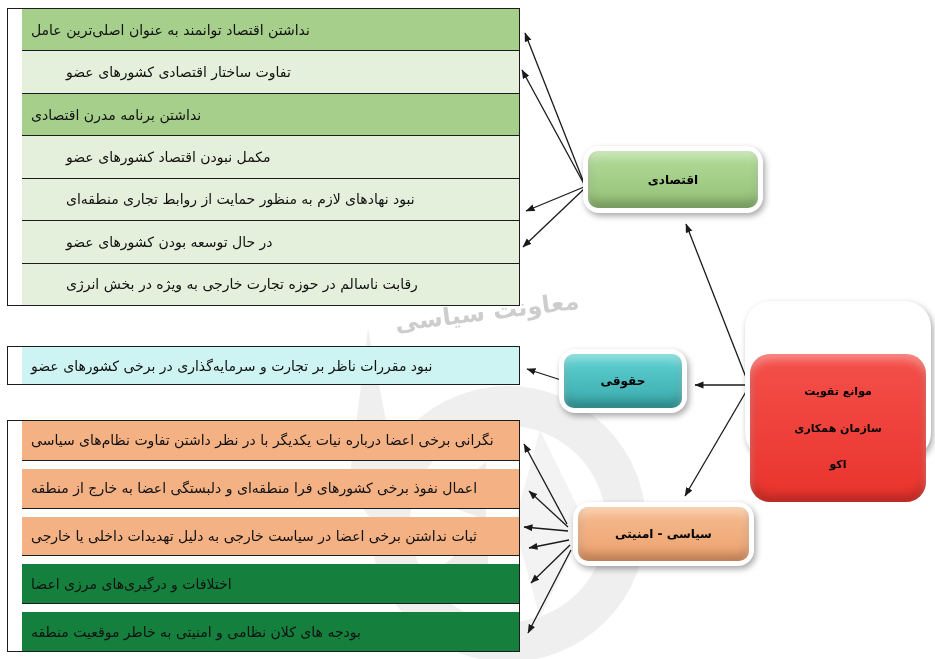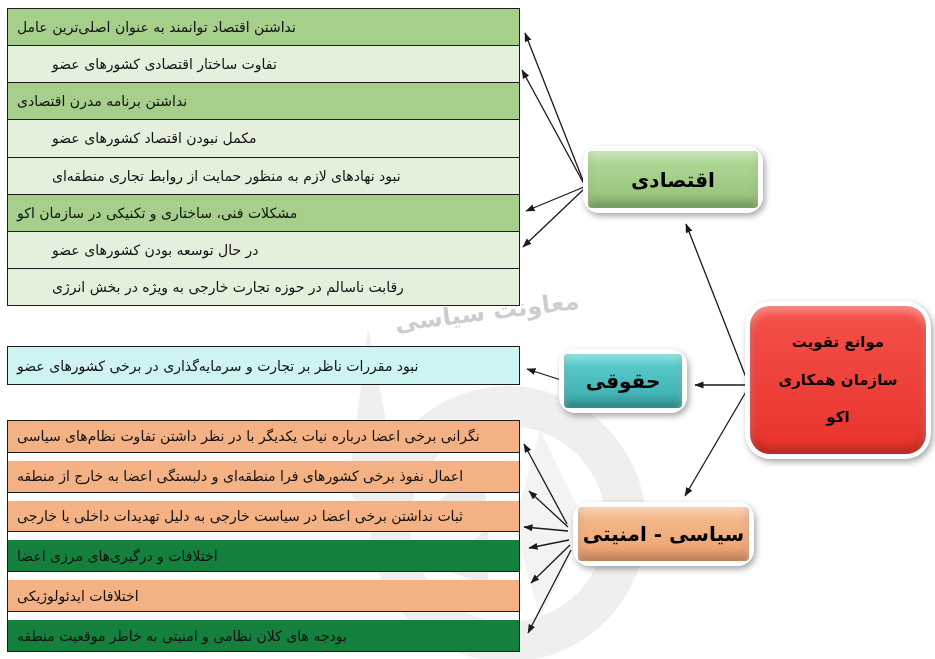--- a/index.html
+++ b/index.html
@@ -15,45 +15,45 @@
     text-align:center;direction:rtl;font-weight:bold;
   }
   
   .group{position:absolute;left:7px;width:513px;display:flex;flex-direction:column;
     border:1px solid #1c1c1c;box-sizing:border-box;z-index:2;}
   .g-economic{top:8px;height:298px;}
   .g-legal{top:346px;height:39px;}
   .g-political{top:420px;height:232px;gap:8px;}
   .row{flex:1;display:flex;align-items:center;justify-content:flex-end;
     border-bottom:1px solid #1c1c1c;box-sizing:border-box;
-    direction:rtl;text-align:center;padding:0 9px;font-size:14px;white-space:nowrap;}
+    direction:rtl;text-align:center;padding:0 9px;font-size:14px;white-space:nowrap;margin-left:14px;}
   .row:last-child{border-bottom:none;}
   .eco-d{background:#a5cf8b;}
   .eco-l{background:#e4f0db;padding-left:44px;}
   .leg-l{background:#cdf4f2;}
   .pol-d{background:#f4b183;}
   .pol-l{background:#15803d;}
   
   .arrows{position:absolute;inset:0;z-index:2;pointer-events:none;}
   
   .bubble{position:absolute;z-index:3;background:#fff;border-radius:16px;padding:5px;
     box-shadow:2px 3px 6px rgba(0,0,0,.35);box-sizing:border-box;}
-  .bubble-inner{width:100%;height:100%;border-radius:4px;display:flex;
+  .bubble-inner{width:100%;height:100%;border-radius:10px;display:flex;
     align-items:center;justify-content:center;direction:rtl;
-    font-weight:bold;font-size:20px;color:#000;
+    font-weight:bold;font-size:12px;color:#000;
     box-shadow:inset 0 6px 8px rgba(255,255,255,.35), inset 0 -7px 10px rgba(0,0,0,.22);}
   .b-economic{left:583px;top:146px;width:180px;height:67px;}
   .b-economic .bubble-inner{background:linear-gradient(180deg,#b3dc9a,#94c076);}
   .b-legal{left:559px;top:349px;width:128px;height:64px;}
   .b-legal .bubble-inner{background:linear-gradient(180deg,#5fd2d2,#3aa9ab);}
   .b-political{left:565px;top:502px;width:181px;height:64px;margin-left:8px;}
   .b-political .bubble-inner{background:linear-gradient(180deg,#f5bd90,#eda06e);}
   .b-root{left:745px;top:301px;width:186px;height:158px;border-radius:26px;}
   .b-root .bubble-inner{background:linear-gradient(180deg,#f4504a,#e9332c);border-radius:20px;
-    flex-direction:column;justify-content:space-evenly;font-size:15px;padding:6px 0;box-sizing:border-box;}
+    flex-direction:column;justify-content:space-evenly;font-size:11px;padding:6px 0;box-sizing:border-box;margin-top:48px;}
   .b-root .line{line-height:1;}
 </style>
 </head>
 <body>
 
 <div class="canvas">
 
   <div class="wm-layer">
     <svg width="935" height="659" viewBox="0 0 935 659">
       <g opacity="0.38" fill="#d7d7d7">
@@ -66,35 +66,33 @@
     </svg>
     <div class="wm-text">معاونت سیاسی</div>
   </div>
 
   <div class="group g-economic">
     <div class="row eco-d">نداشتن اقتصاد توانمند به عنوان اصلی‌ترین عامل</div>
     <div class="row eco-l">تفاوت ساختار اقتصادی کشورهای عضو</div>
     <div class="row eco-d">نداشتن برنامه مدرن اقتصادی</div>
     <div class="row eco-l">مکمل نبودن اقتصاد کشورهای عضو</div>
     <div class="row eco-l">نبود نهادهای لازم به منظور حمایت از روابط تجاری منطقه‌ای</div>
-    <div class="row eco-d">مشکلات فنی، ساختاری و تکنیکی در سازمان اکو</div>
     <div class="row eco-l">در حال توسعه بودن کشورهای عضو</div>
     <div class="row eco-l">رقابت ناسالم در حوزه تجارت خارجی به ویژه در بخش انرژی</div>
   </div>
 
   <div class="group g-legal">
     <div class="row leg-l">نبود مقررات ناظر بر تجارت و سرمایه‌گذاری در برخی کشورهای عضو</div>
   </div>
 
   <div class="group g-political">
     <div class="row pol-d">نگرانی برخی اعضا درباره نیات یکدیگر با در نظر داشتن تفاوت نظام‌های سیاسی</div>
     <div class="row pol-d">اعمال نفوذ برخی کشورهای فرا منطقه‌ای و دلبستگی اعضا به خارج از منطقه</div>
     <div class="row pol-d">ثبات نداشتن برخی اعضا در سیاست خارجی به دلیل تهدیدات داخلی یا خارجی</div>
     <div class="row pol-l">اختلافات و درگیری‌های مرزی اعضا</div>
-    <div class="row pol-d">اختلافات ایدئولوژیکی</div>
     <div class="row pol-l">بودجه های کلان نظامی و امنیتی به خاطر موقعیت منطقه</div>
   </div>
 
   <svg class="arrows" width="935" height="659" viewBox="0 0 935 659">
     <defs>
       <marker id="ah" markerWidth="10" markerHeight="8" refX="8.5" refY="3.5" orient="auto" markerUnits="userSpaceOnUse">
         <path d="M0,0 L9,3.5 L0,7 Z" fill="#1a1a1a"></path>
       </marker>
     </defs>
     <g stroke="#1a1a1a" stroke-width="1.3" marker-end="url(#ah)">

